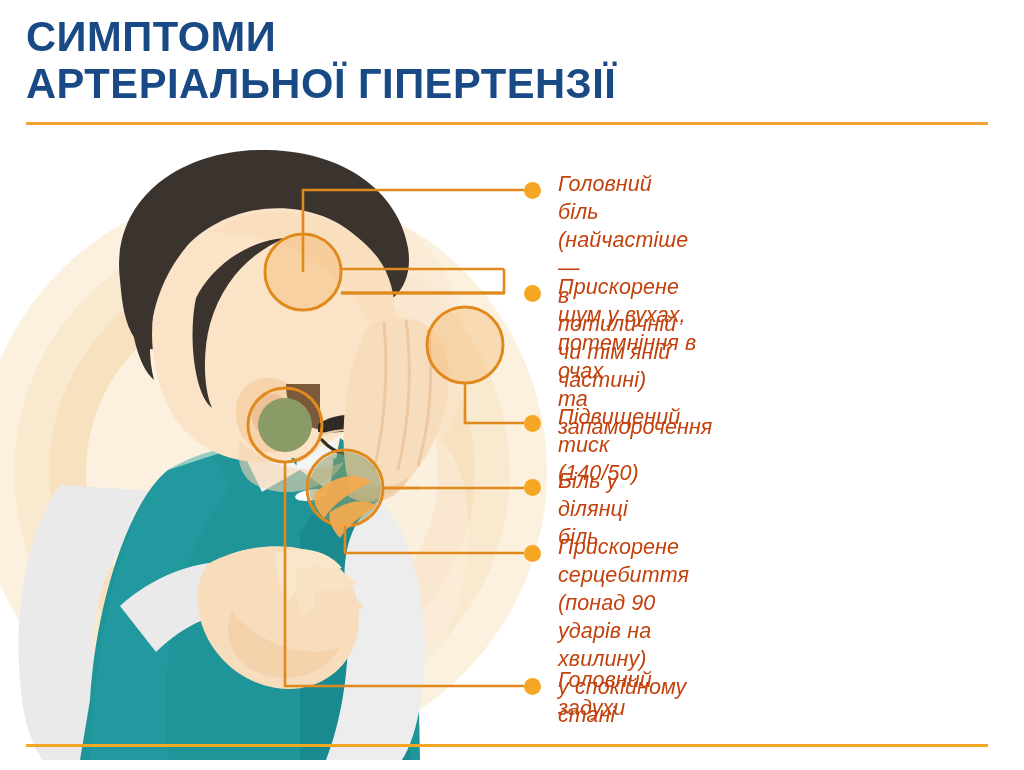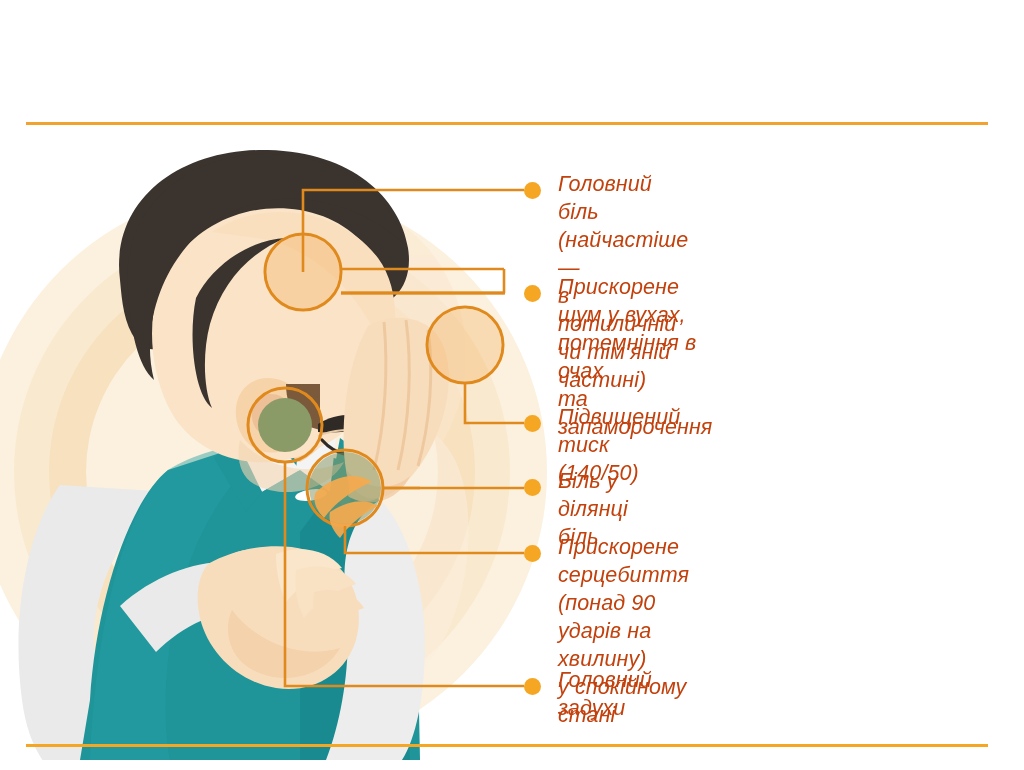--- a/index.html
+++ b/index.html
@@ -81,20 +81,24 @@
     position:absolute;
     pointer-events:none;
   }
   .connector svg{display:block;overflow:visible;}
 </style>
 </head>
 <body>
 
 <div id="poster">
 
+  <div class="title-block">
+    <div class="title-line">СИМПТОМИ</div>
+    <div class="title-line">АРТЕРІАЛЬНОЇ ГІПЕРТЕНЗІЇ</div>
+  </div>
   <div class="rule-top"></div>
 
   <div id="art">
     <svg width="560" height="620" viewBox="0 0 560 620" xmlns="http://www.w3.org/2000/svg">
       <defs>
         <clipPath id="posterClip">
           <rect x="0" y="0" width="560" height="620"></rect>
         </clipPath>
       </defs>
 

